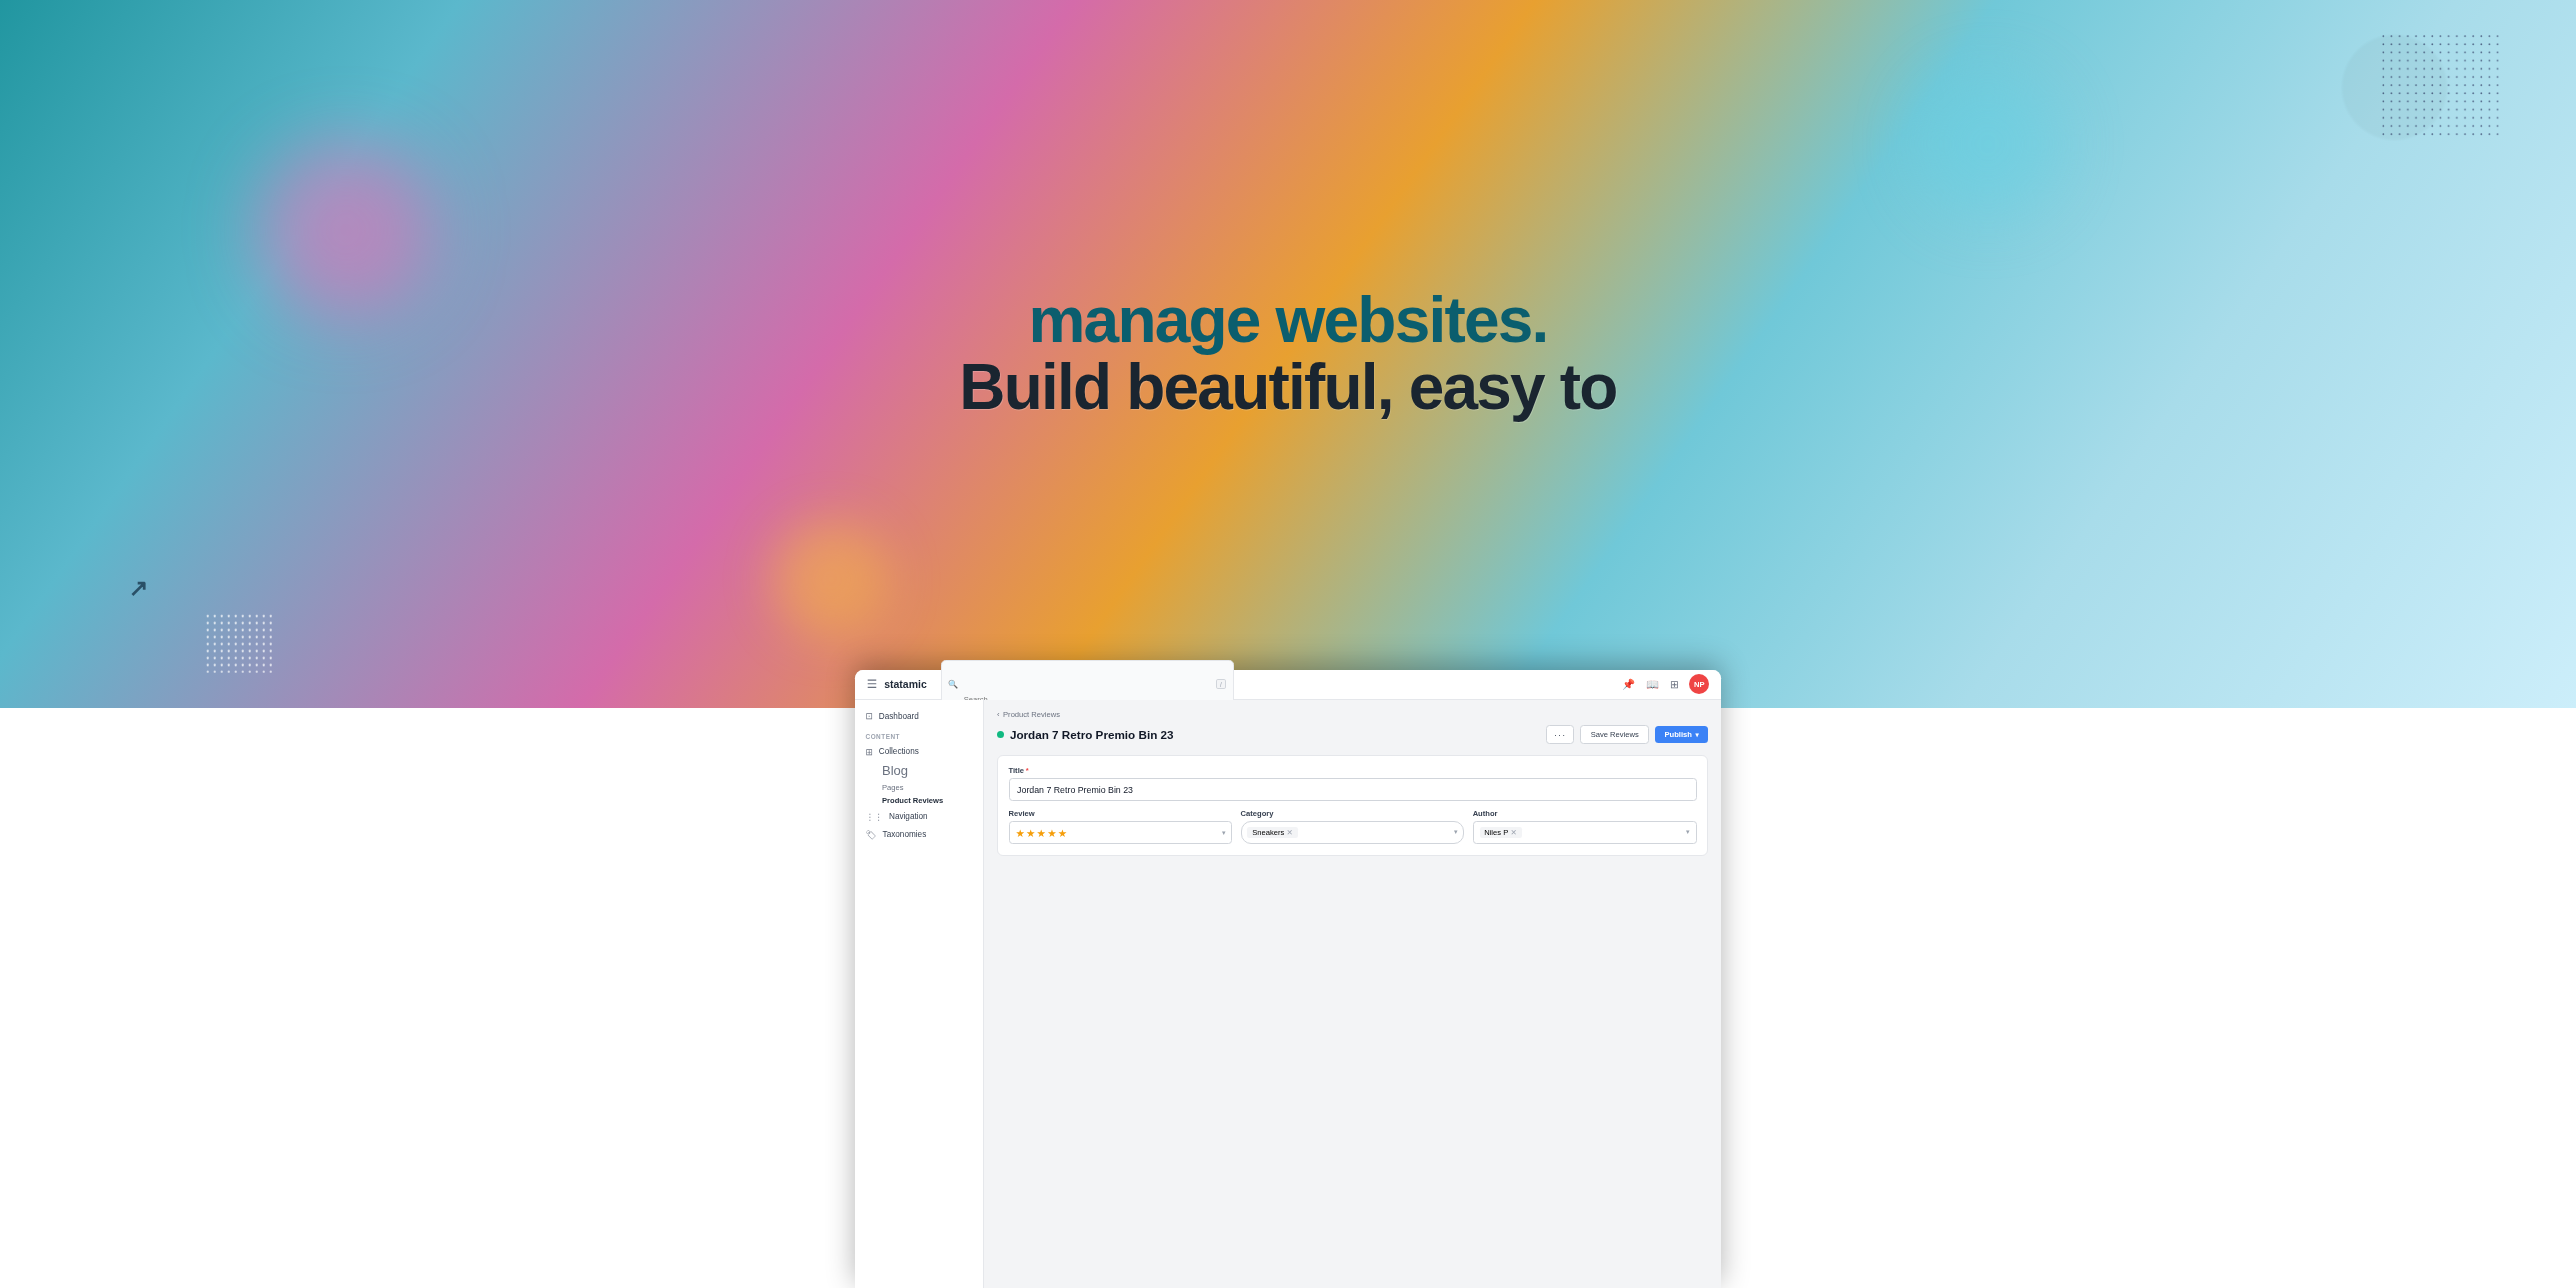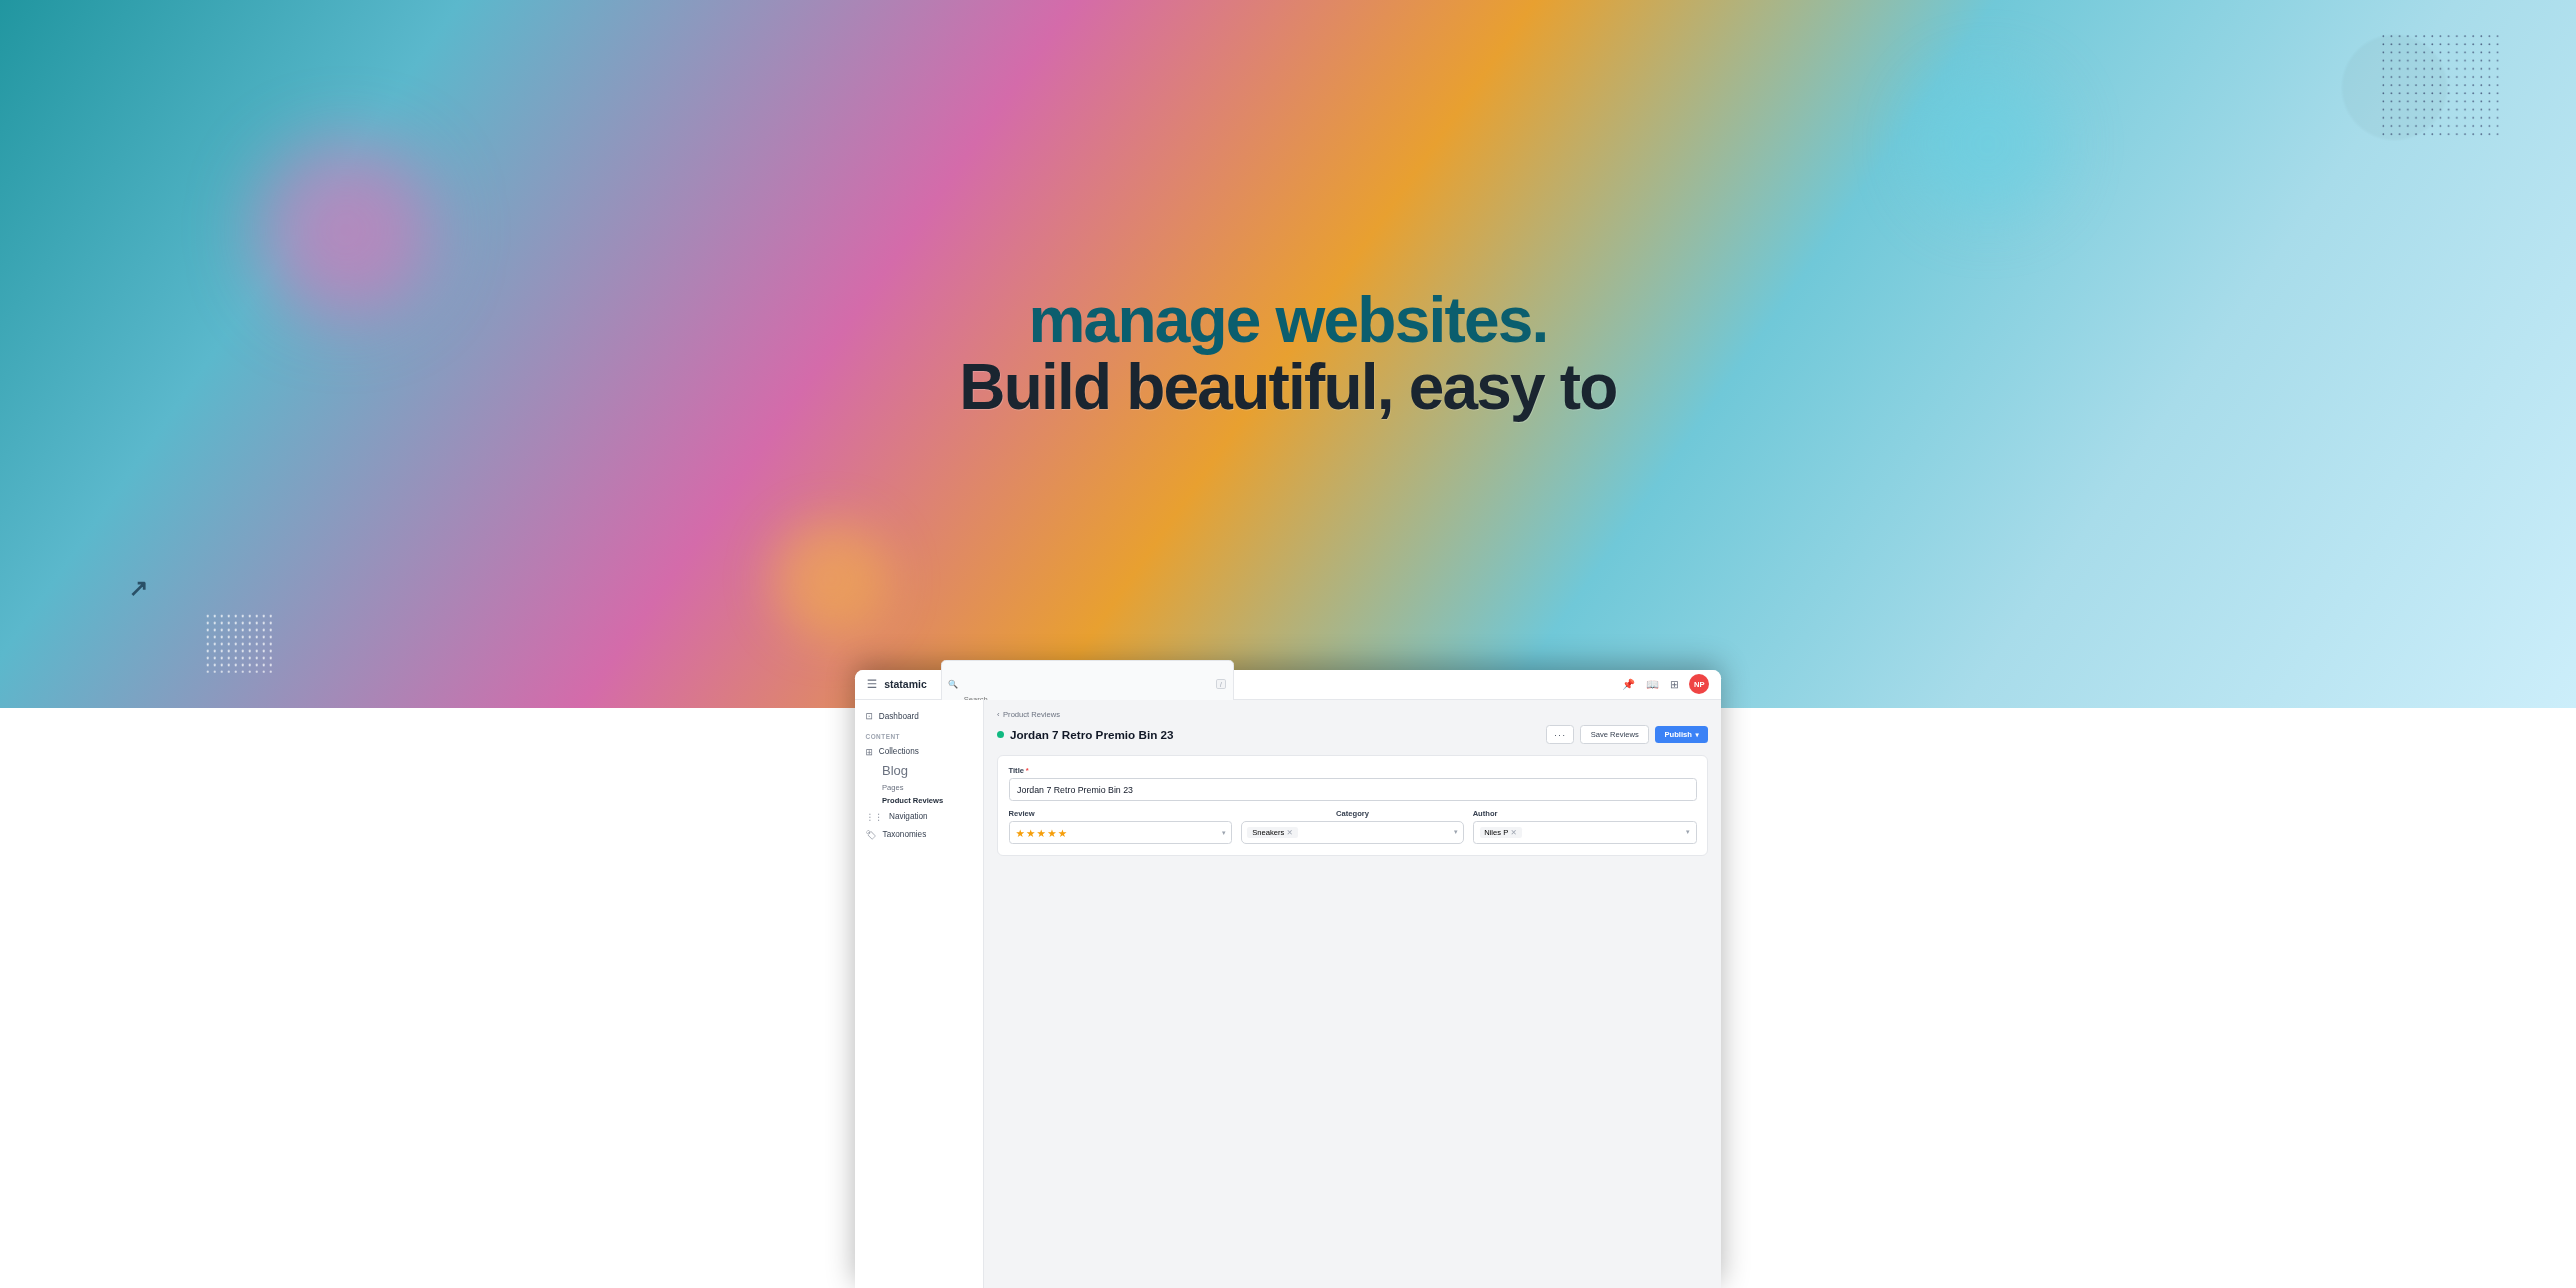--- a/index.html
+++ b/index.html
@@ -130,22 +130,22 @@
 
           <div style="flex:1;">
             <div style="font-size:7.6px; font-weight:600; color:#374151; margin-bottom:2.9px;">Review</div>
             <div style="display:flex; align-items:center; border:0.6px solid #d1d5db; border-radius:3.5px; padding:4.7px 5.9px; background:white; gap:4.7px;">
               <span style="color:#f59e0b; font-size:10.5px; letter-spacing:1.2px;">★★★★★</span>
               <span style="margin-left:auto; color:#9ca3af; font-size:7px;">▾</span>
             </div>
           </div>
 
           <div style="flex:1;">
-            <div style="font-size:7.6px; font-weight:600; color:#374151; margin-bottom:2.9px;text-align:center;">Category</div>
-            <div style="display:flex; align-items:center; border:0.6px solid #d1d5db; border-radius:5px; padding:4.7px 5.9px; background:white; gap:3.5px;">
+            <div style="font-size:7.6px; font-weight:600; color:#374151; margin-bottom:2.9px;">Category</div>
+            <div style="display:flex; align-items:center; border:0.6px solid #d1d5db; border-radius:10px; padding:4.7px 5.9px; background:white; gap:3.5px;">
               <div style="background:#f3f4f6; border-radius:2.3px; padding:1.2px 4.7px; font-size:7.6px; display:flex; align-items:center; gap:2.3px;">
                 <span>Sneakers</span>
                 <span style="color:#9ca3af; cursor:pointer;">✕</span>
               </div>
               <span style="margin-left:auto; color:#9ca3af; font-size:7px;">▾</span>
             </div>
           </div>
 
           <div style="flex:1;">
             <div style="font-size:7.6px; font-weight:600; color:#374151; margin-bottom:2.9px;">Author</div>

